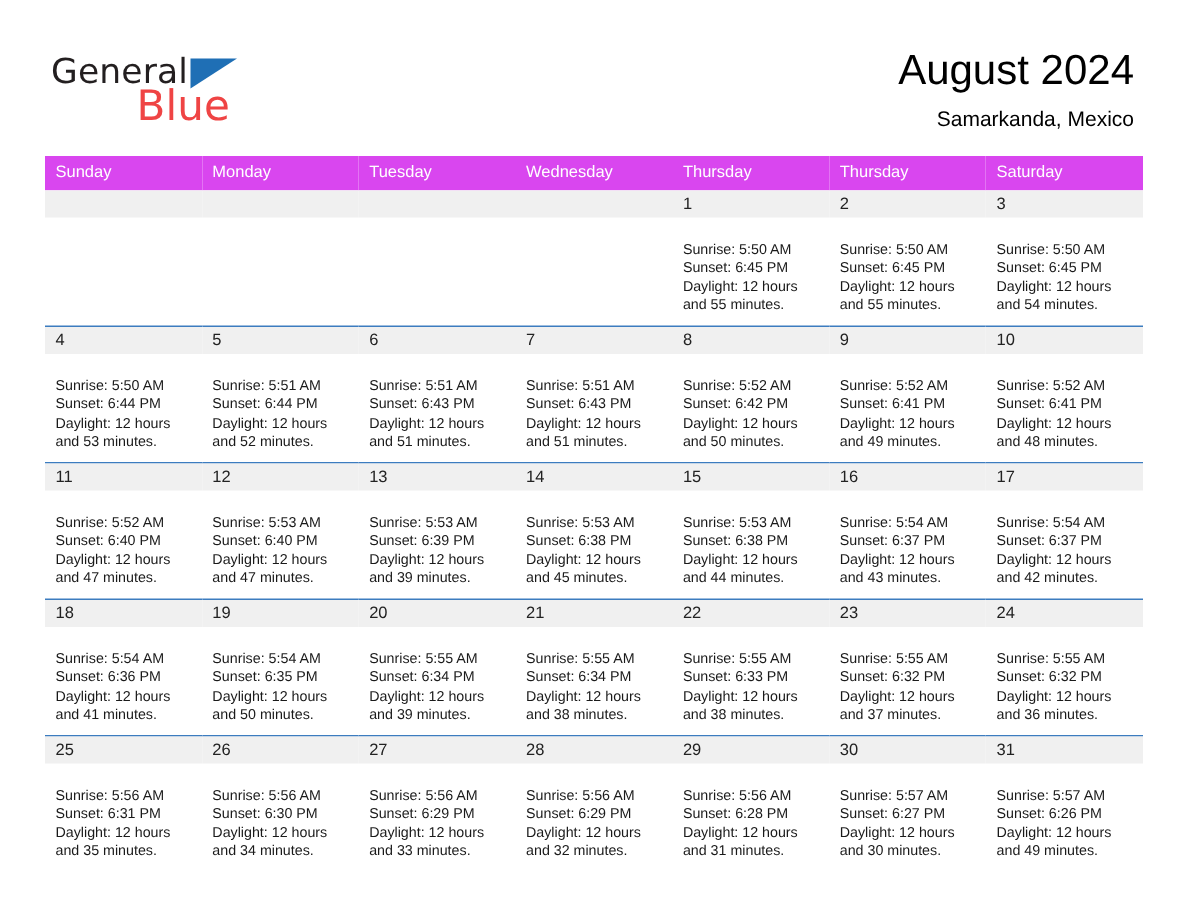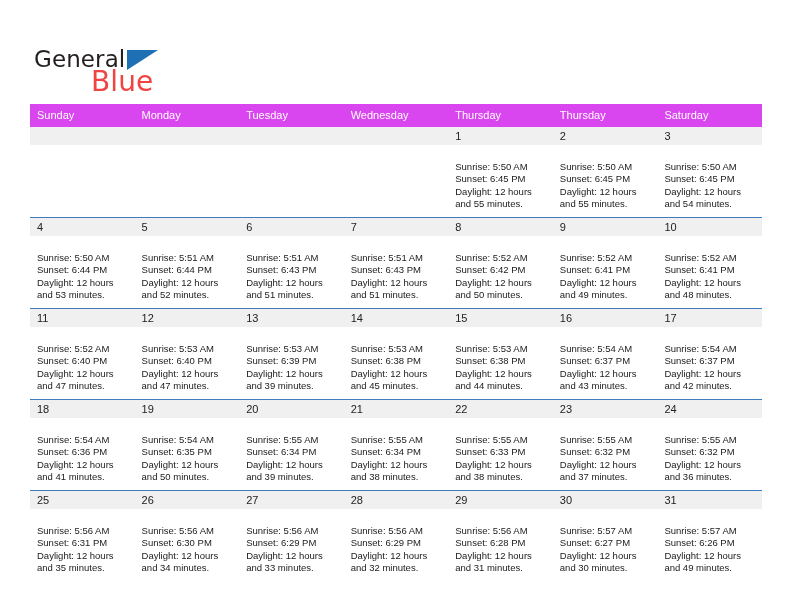--- a/index.html
+++ b/index.html
@@ -19,21 +19,21 @@
     position: relative;
     width: 792px;
     height: 612px;
     box-sizing: border-box;
   }
 
   
   .header {
     position: absolute;
     left: 0;
-    top: 11px;
+    top: 0;
     width: 792px;
     height: 100px;
   }
 
   .brand {
     position: absolute;
     left: 34px;
     top: 36px;
     width: 200px;
     height: 48px;
@@ -158,20 +158,22 @@
 
   <div class="header">
 
     <div class="brand">
       <span class="brand-general">General</span>
       <span class="brand-triangle"></span>
       <span class="brand-blue">Blue</span>
     </div>
 
     <div class="title-block">
+      <div class="cal-title">August 2024</div>
+      <div class="cal-subtitle">Samarkanda, Mexico</div>
     </div>
 
   </div>
 
   <table class="calendar">
     <colgroup>
       <col>
         <col>
         <col>
         <col>

